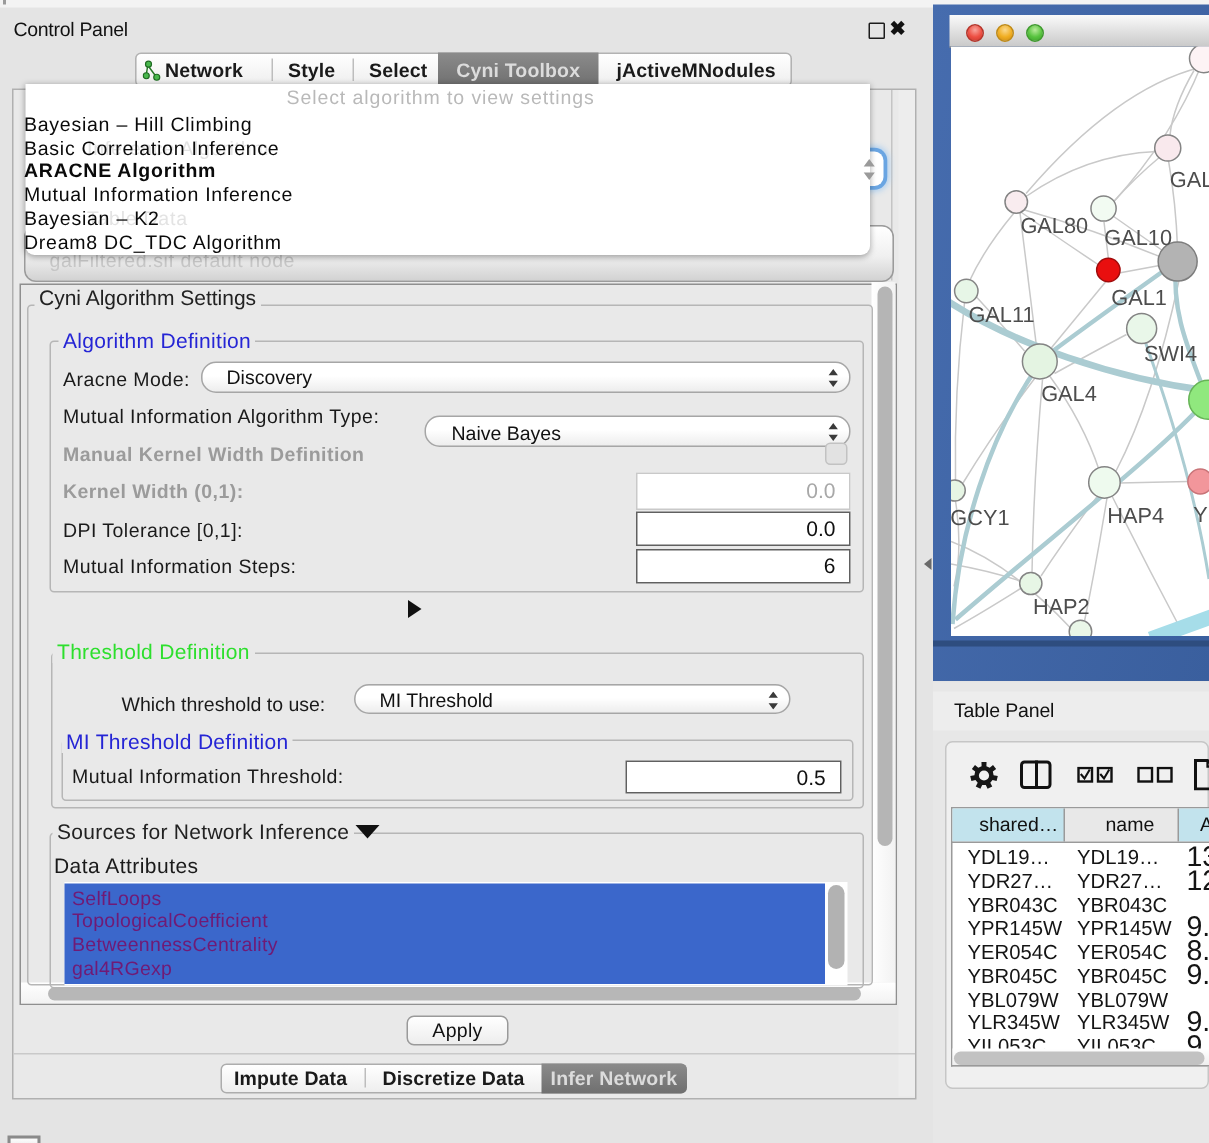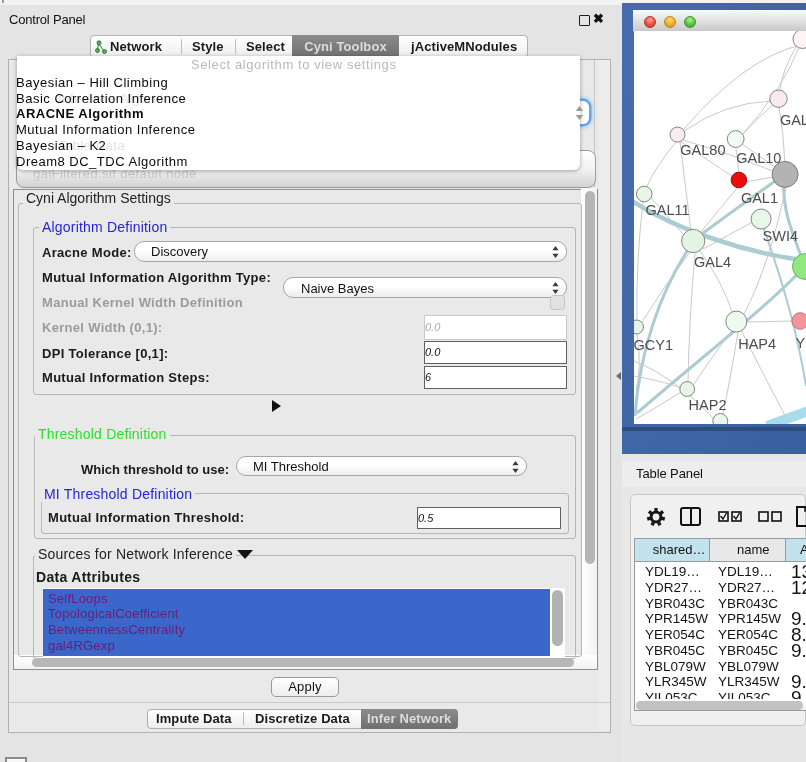--- a/index.html
+++ b/index.html
@@ -1,24 +1,24 @@
 <!DOCTYPE html>
 <html><head>
 <meta charset="utf-8">
 <style>
 html,body{margin:0;padding:0;}
 body{width:806px;height:762px;overflow:hidden;background:#e4e4e4;font-family:"Liberation Sans",sans-serif;}
 .abs{position:absolute;}
 .b{font-weight:bold;}
-.lbl{position:absolute;font-size:13px;font-weight:bold;letter-spacing:0.3px;color:#1a1a1a;white-space:nowrap;}
+.lbl{position:absolute;font-size:13px;font-weight:normal;letter-spacing:0.3px;color:#1a1a1a;white-space:nowrap;}
 .glbl{position:absolute;font-size:13px;font-weight:bold;letter-spacing:0.3px;color:#9b9b9b;white-space:nowrap;}
 .grp{position:absolute;border:1px solid #b6b6b6;border-radius:3px;}
 .gtit{position:absolute;font-size:14px;letter-spacing:0.2px;white-space:nowrap;background:#e9e9e9;padding:0 3px;}
 .combo{position:absolute;background:linear-gradient(#ffffff 45%,#ededed);border:1px solid #a6a6a6;border-radius:10px;font-size:13px;color:#111;box-sizing:border-box;}
-.fld{position:absolute;background:#fff;border:1px solid #606060;font-size:11px;color:#111;box-sizing:border-box;font-style:italic;}
+.fld{position:absolute;background:#fff;border:1px solid #606060;font-size:14px;color:#111;text-align:right;box-sizing:border-box;}
 .tabt{position:absolute;font-size:13px;font-weight:bold;letter-spacing:0.1px;color:#1a1a1a;}
 </style>
 </head>
 <body>
 <div class="abs" style="left:0;top:0;width:806px;height:762px;background:#e4e4e4;">
 
 <div class="abs" style="left:0;top:0;width:806px;height:5px;background:#f3f3f3;"></div>
 <div class="abs" style="left:2px;top:0;width:2px;height:3px;background:#9a9a9a;"></div>
 
 <div class="abs" style="left:9px;top:12px;font-size:13px;letter-spacing:-0.2px;color:#111;">Control Panel</div>

